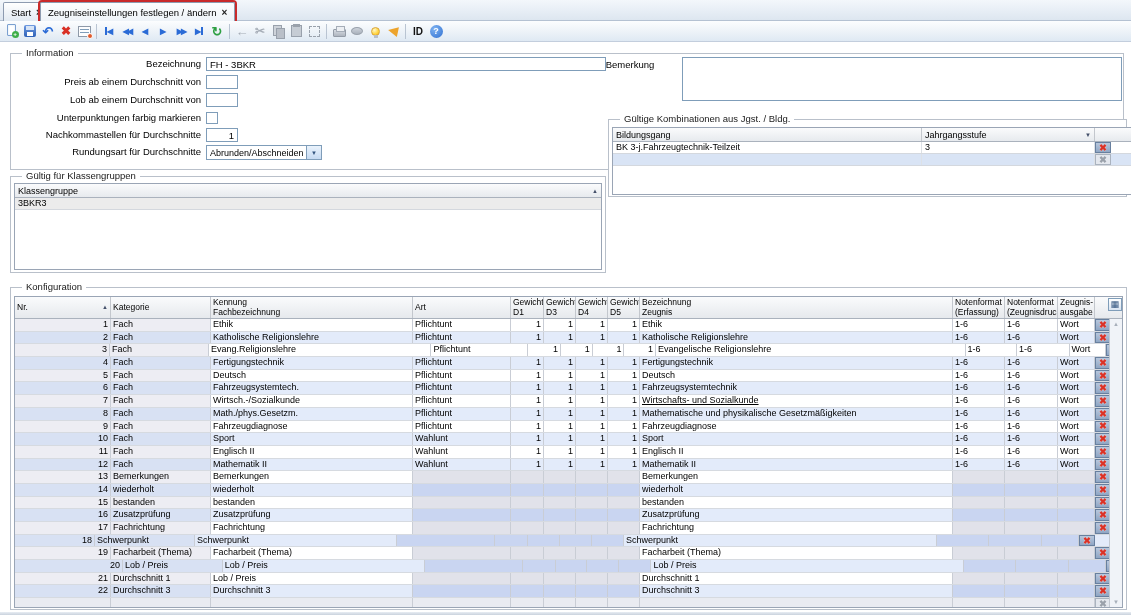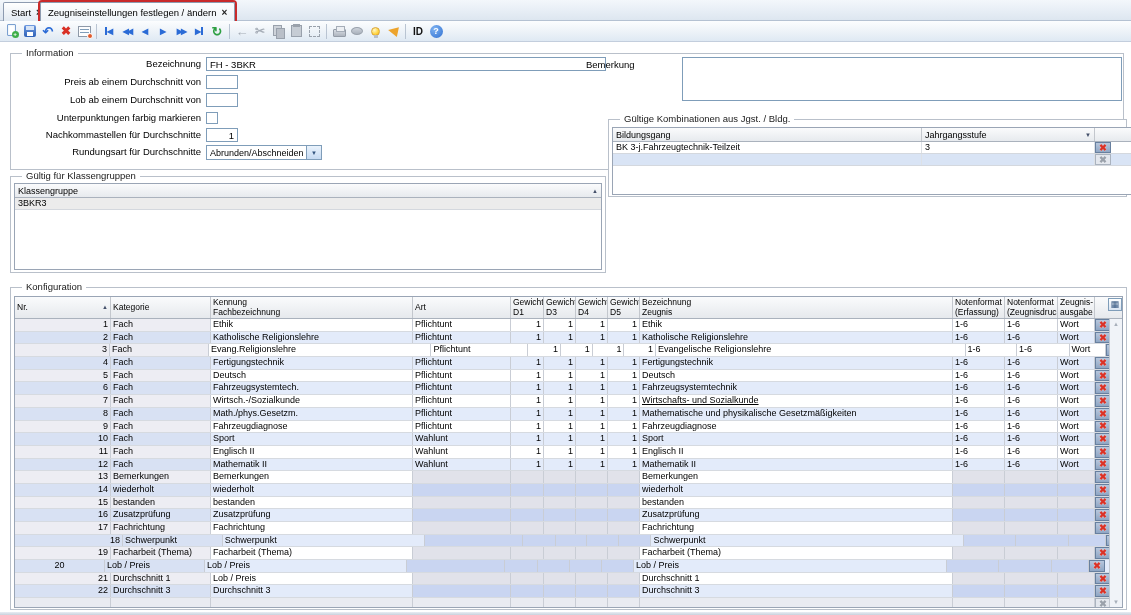--- a/index.html
+++ b/index.html
@@ -52,21 +52,21 @@
   .grp-title{position:absolute;top:-7px;left:11px;background:#fff;padding:0 4px;font-size:9.5px;color:#1a1a1a;white-space:nowrap;}
 
   
   .flabel{position:absolute;width:188px;left:2px;text-align:right;font-size:9.5px;line-height:14px;white-space:nowrap;}
   .fin{position:absolute;left:195px;height:14px;border:1px solid #7f9db9;background:#fff;font-family:"Liberation Sans",sans-serif;font-size:9.5px;padding:0 3px;}
   .fin.num{text-align:right;}
   .chk{position:absolute;left:195px;width:12px;height:12px;border:1px solid #7f9db9;background:#fff;}
   .combo{position:absolute;left:195px;width:116px;height:15px;border:1px solid #7f9db9;background:#fff;display:flex;align-items:center;}
   .combo .ctext{flex:1;padding:0 3px;font-size:9px;white-space:nowrap;overflow:hidden;}
   .combo .cbtn{width:15px;height:100%;background:linear-gradient(#eaf3fc,#c6daf2);border-left:1px solid #7f9db9;display:flex;align-items:center;justify-content:center;font-size:6px;color:#33557f;}
-  .bem-label{position:absolute;left:575px;top:5px;width:88px;text-align:left;font-size:9.5px;}
+  .bem-label{position:absolute;left:575px;top:5px;width:88px;text-align:center;font-size:9.5px;}
   .bem-area{position:absolute;left:671px;top:3px;width:440px;height:44px;border:1px solid #7f9db9;background:#fff;resize:none;font-family:"Liberation Sans",sans-serif;font-size:9.5px;}
 
   
   .mtable{position:absolute;border:1px solid #9aa5b5;background:#fff;overflow:hidden;}
   .mhead{display:flex;height:14px;background:linear-gradient(#fafbfc,#e7eaee);border-bottom:1px solid #aab2bd;}
   .mh{display:flex;align-items:center;justify-content:space-between;padding:0 3px;font-size:9px;border-right:1px solid #c3c7cd;overflow:hidden;white-space:nowrap;}
   .mrow{display:flex;height:12px;border-bottom:1px solid #d4d8de;}
   .mc{padding:0 3px;font-size:9px;line-height:11px;border-right:1px solid #dde1e6;overflow:hidden;white-space:nowrap;}
   .mrow.sel-blue{background:#d9e4f5;}
   .mrow.sel-gray .mc{background:#ececec;}
@@ -590,21 +590,21 @@
             <div class="kc num dis" style="width: 32px;"></div>
             <div class="kc num dis" style="width: 32px;"></div>
             <div class="kc num dis" style="width: 32px;"></div>
             <div class="kc" style="width: 313px;">Fachrichtung</div>
             <div class="kc dis" style="width: 52px;"></div>
             <div class="kc dis" style="width: 53px;"></div>
             <div class="kc dis" style="width: 37px;"></div>
             <div class="kdel">✖</div>
           </div>
           <div class="krow even">
-            <div class="kc num fixedcol" style="width: 108px;">18</div>
+            <div class="kc num fixedcol" style="width: 80px;">18</div>
             <div class="kc fixedcol" style="width: 100px;">Schwerpunkt</div>
             <div class="kc" style="width: 202px;">Schwerpunkt</div>
             <div class="kc dis" style="width: 98px;"></div>
             <div class="kc num dis" style="width: 33px;"></div>
             <div class="kc num dis" style="width: 32px;"></div>
             <div class="kc num dis" style="width: 32px;"></div>
             <div class="kc num dis" style="width: 32px;"></div>
             <div class="kc" style="width: 313px;">Schwerpunkt</div>
             <div class="kc dis" style="width: 52px;"></div>
             <div class="kc dis" style="width: 53px;"></div>
@@ -620,21 +620,21 @@
             <div class="kc num dis" style="width: 32px;"></div>
             <div class="kc num dis" style="width: 32px;"></div>
             <div class="kc num dis" style="width: 32px;"></div>
             <div class="kc" style="width: 313px;">Facharbeit (Thema)</div>
             <div class="kc dis" style="width: 52px;"></div>
             <div class="kc dis" style="width: 53px;"></div>
             <div class="kc dis" style="width: 37px;"></div>
             <div class="kdel">✖</div>
           </div>
           <div class="krow even">
-            <div class="kc num fixedcol" style="width: 90px; text-align: center;">20</div>
+            <div class="kc num fixedcol" style="width: 108px;">20</div>
             <div class="kc fixedcol" style="width: 100px;">Lob / Preis</div>
             <div class="kc" style="width: 202px;">Lob / Preis</div>
             <div class="kc dis" style="width: 98px;"></div>
             <div class="kc num dis" style="width: 33px;"></div>
             <div class="kc num dis" style="width: 32px;"></div>
             <div class="kc num dis" style="width: 32px;"></div>
             <div class="kc num dis" style="width: 32px;"></div>
             <div class="kc" style="width: 313px;">Lob / Preis</div>
             <div class="kc dis" style="width: 52px;"></div>
             <div class="kc dis" style="width: 53px;"></div>

